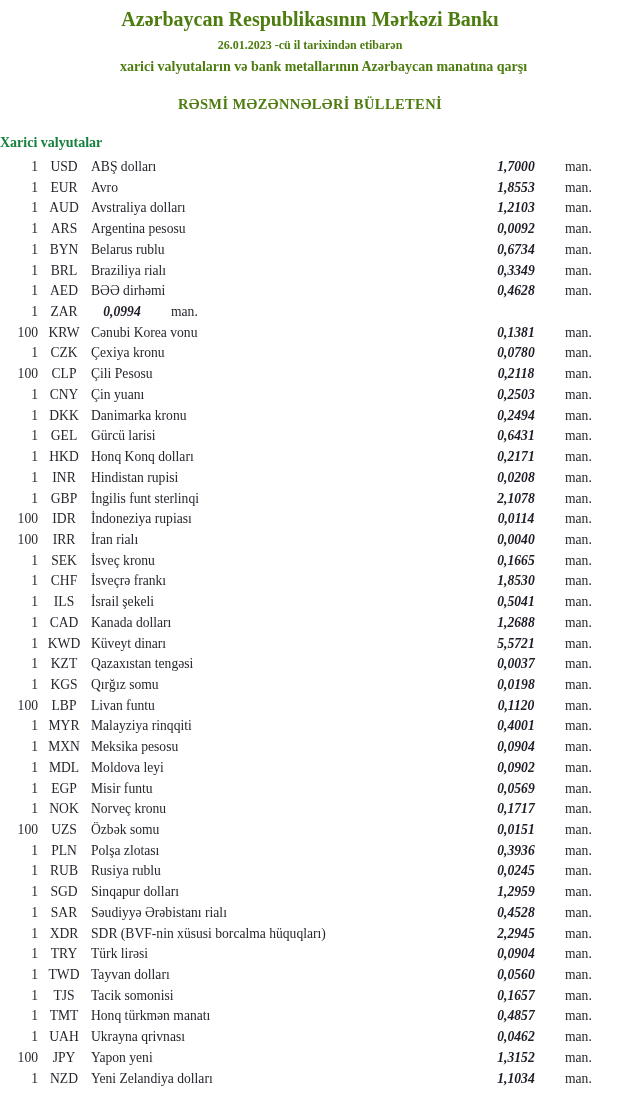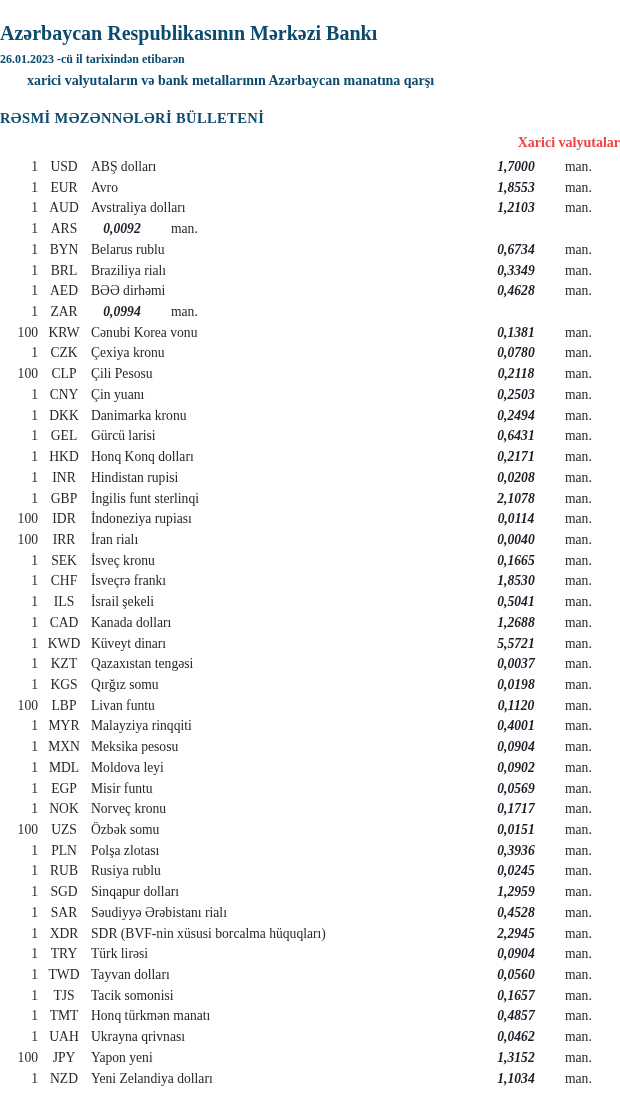--- a/index.html
+++ b/index.html
@@ -14,23 +14,23 @@
     color: #26262e;
     overflow: hidden;
   }
   .page {
     position: relative;
     width: 620px;
     height: 1111px;
     background: #ffffff;
   }
   .doc-header {
-    text-align: left;
-    padding-top: 20px;
-    color: #0c4a6e;
+    text-align: center;
+    padding-top: 6px;
+    color: #4d7c0f;
   }
   .doc-title {
     font-size: 20px;
     line-height: 26px;
     font-weight: bold;
     margin: 0;
   }
   .doc-dateline {
     font-size: 12px;
     line-height: 18px;
@@ -50,24 +50,24 @@
     font-weight: bold;
     letter-spacing: 0.4px;
     margin-top: 19px;
     font-family: Liberation Serif, serif;
   }
   .section-title {
     position: absolute;
     top: 135px;
     left: 0;
     width: 100%;
-    text-align: right;
+    text-align: left;
     font-size: 14px;
     font-weight: bold;
-    color: #ef4444;
+    color: #15803d;
   }
   .rates-table {
     position: absolute;
     top: 157px;
     left: 0;
     right: 0;
   }
   .row {
     display: flex;
     height: 20.72px;
@@ -141,20 +141,21 @@
     <span class="qty">1</span>
     <span class="code">AUD</span>
     <span class="name">Avstraliya dolları</span>
     <span class="rate">1,2103</span>
     <span class="unit">man.</span>
   </div>
 
   <div class="row">
     <span class="qty">1</span>
     <span class="code">ARS</span>
+    <span class="name">Argentina pesosu</span>
     <span class="rate">0,0092</span>
     <span class="unit">man.</span>
   </div>
 
   <div class="row">
     <span class="qty">1</span>
     <span class="code">BYN</span>
     <span class="name">Belarus rublu</span>
     <span class="rate">0,6734</span>
     <span class="unit">man.</span>

